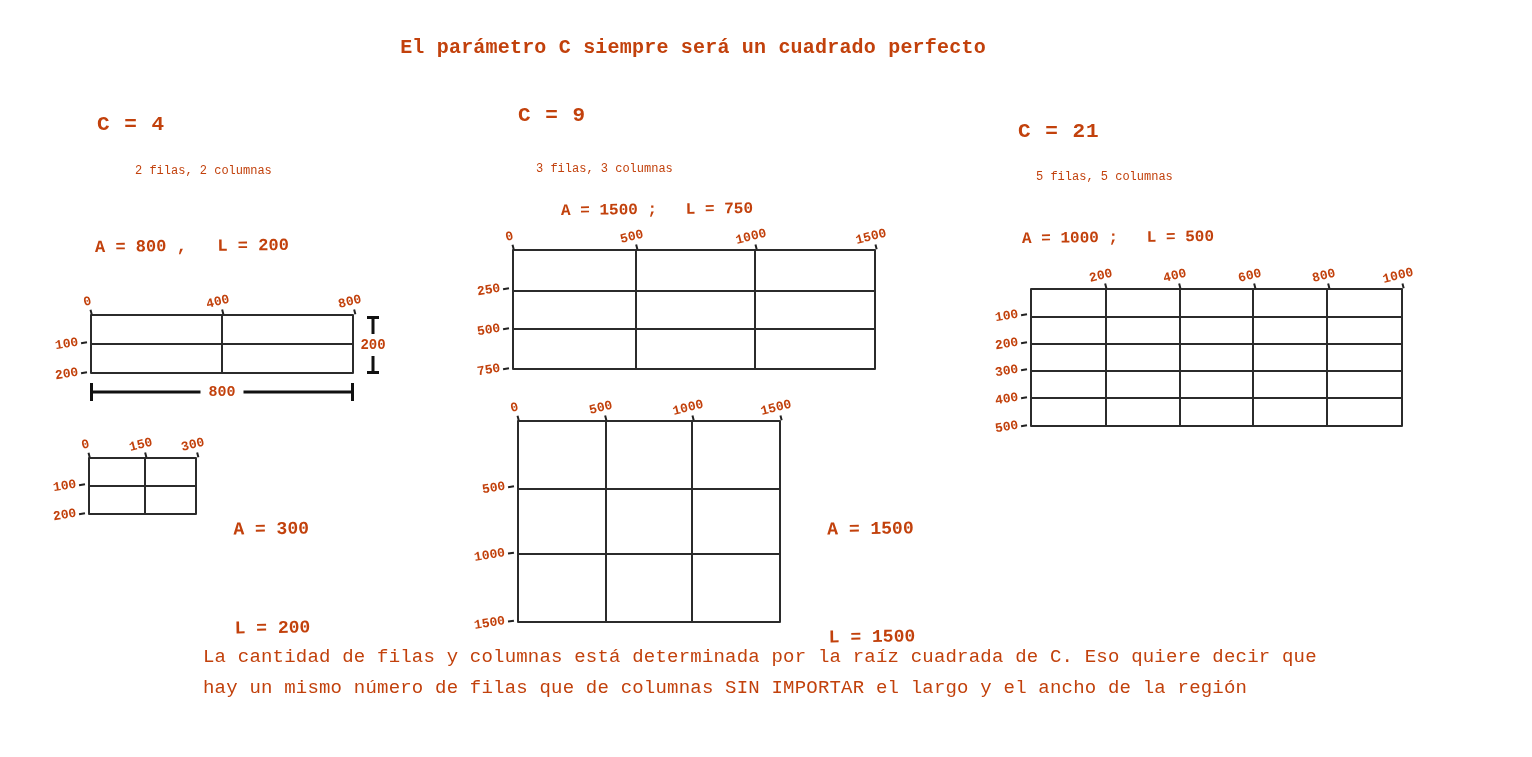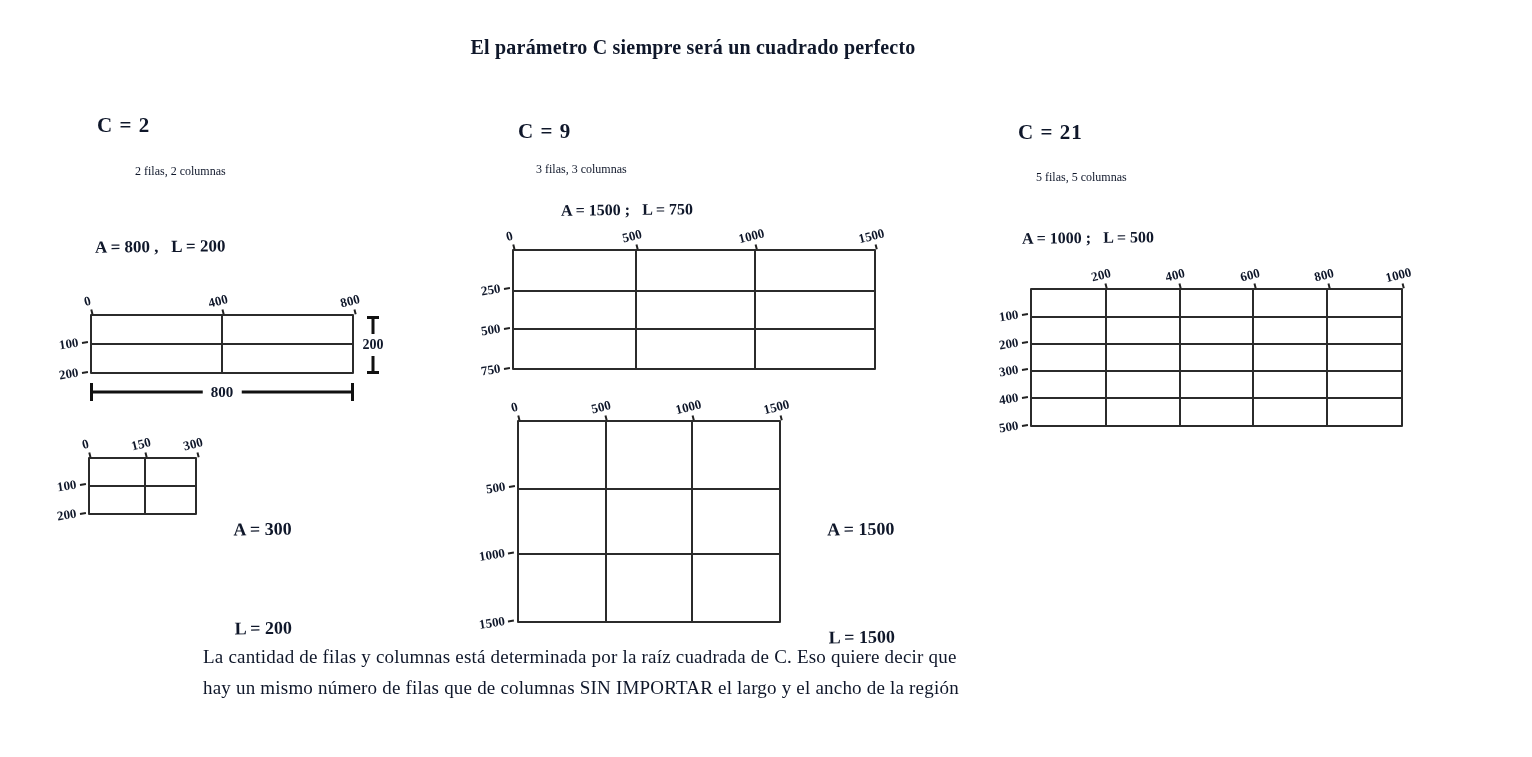--- a/index.html
+++ b/index.html
@@ -1,20 +1,20 @@
 <!DOCTYPE html>
 <html><head>
 <meta charset="utf-8">
 <style>
   * { margin:0; padding:0; box-sizing:border-box; }
   html,body { background:#ffffff; }
   .canvas {
     position:relative; width:1532px; height:757px; overflow:hidden;
-    background:#ffffff; color:#0f172a;
-    font-family:Liberation Serif, serif;
+    background:#ffffff; color:#c2410c;
+    font-family:Liberation Mono, monospace;
   }
   .abs { position:absolute; }
 
   
   .title { left:0; top:36px; width:1386px; text-align:center; font-size:20px; font-weight:600; letter-spacing:.2px; }
   .c-label { font-size:21px; font-weight:600; letter-spacing:1px; }
   .subtitle { font-size:12px; font-weight:500; }
   .params { font-size:17px; font-weight:700; white-space:pre; transform:rotate(-.6deg); }
   .sidelabel { font-weight:700; font-size:18px; white-space:pre; line-height:33px; transform:rotate(-.8deg); }
   .footer-line { font-size:19px; font-weight:500; letter-spacing:.2px; }
@@ -53,21 +53,21 @@
   }
   .vbracket .blabel { padding:3px 1px; font-size:14px; }
 </style>
 </head>
 <body>
 
 <div class="canvas">
 
   <div class="abs title">El parámetro C siempre será un cuadrado perfecto</div>
 
-  <div class="abs c-label" style="left:97px;top:113px;">C = 2</div>
+  <div class="abs c-label" style="left:97px;top:113px;">C = 4</div>
   <div class="abs subtitle" style="left:135px;top:164px;">2 filas, 2 columnas</div>
   <div class="abs params" style="left:95px;top:237px;">A = 800 ,   L = 200</div>
 
   <div class="fig" style="left:90px;top:314px;width:264px;height:60px;">
     <div class="gridbox">
       <i class="vl" style="left:50%"></i>
       <i class="hl" style="top:50%"></i>
     </div>
     <span class="xtick" style="left:0%">0</span>
     <span class="xtick" style="left:50%">400</span>
@@ -97,21 +97,21 @@
     <span class="xtick" style="left:52%">150</span>
     <span class="xtick" style="left:100%">300</span>
     <span class="ytick" style="top:50%">100</span>
     <span class="ytick" style="top:100%">200</span>
   </div>
   <div class="abs sidelabel" style="left:234px;top:447px;">
     <div>A = 300</div>
     <div>L = 200</div>
   </div>
 
-  <div class="abs c-label" style="left:518px;top:119px;">C = 9</div>
+  <div class="abs c-label" style="left:518px;top:104px;">C = 9</div>
   <div class="abs subtitle" style="left:536px;top:162px;">3 filas, 3 columnas</div>
   <div class="abs params" style="left:561px;top:201px;font-size:16px;">A = 1500 ;   L = 750</div>
 
   <div class="fig" style="left:512px;top:249px;width:364px;height:121px;">
     <div class="gridbox">
       <i class="vl" style="left:34%"></i>
       <i class="vl" style="left:67%"></i>
       <i class="hl" style="top:34%"></i>
       <i class="hl" style="top:67%"></i>
     </div>

